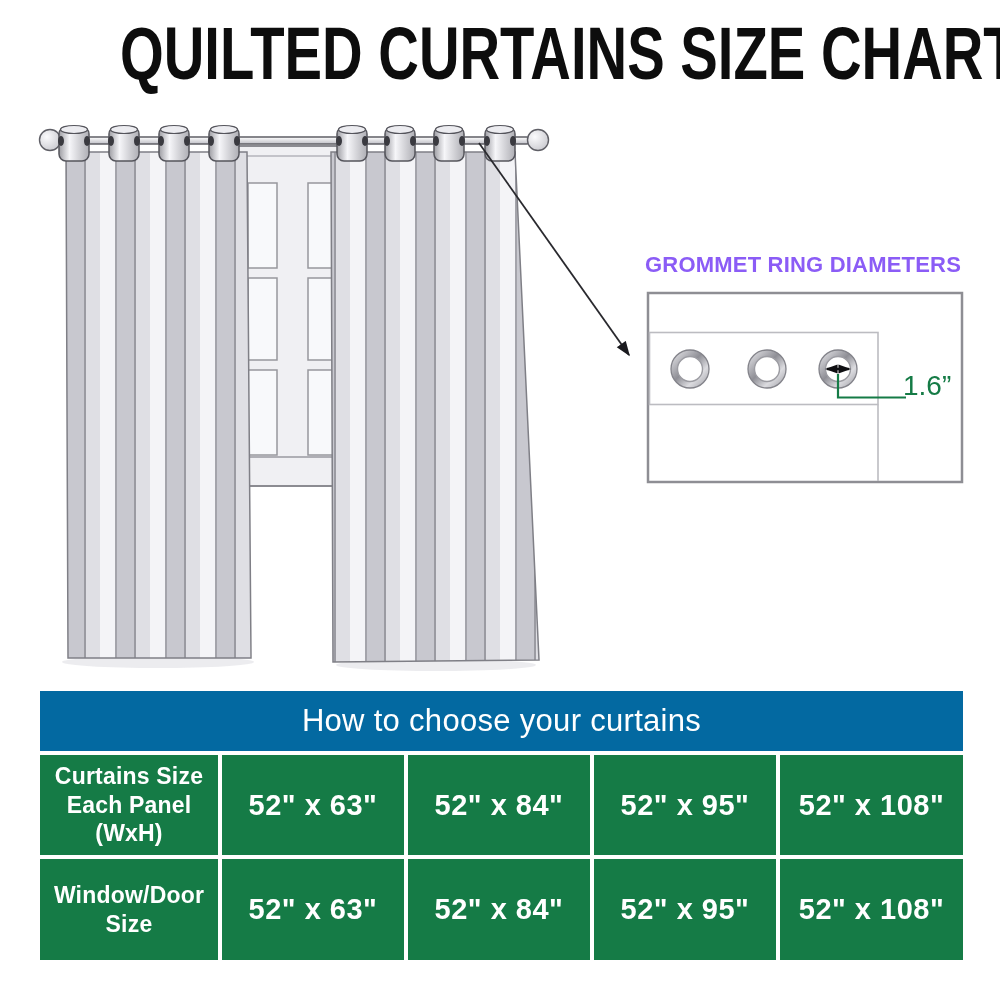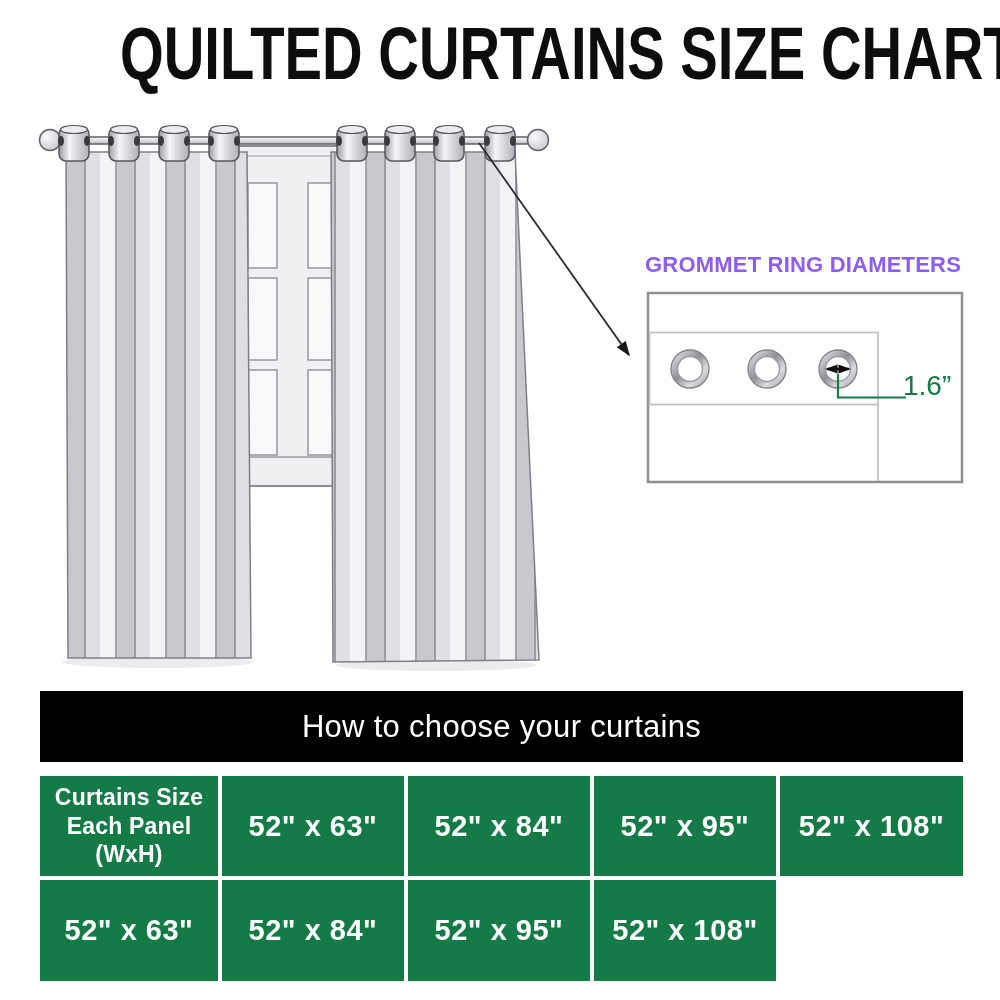--- a/index.html
+++ b/index.html
@@ -16,23 +16,23 @@
   .grommet-heading{
     position:absolute;left:645px;top:252px;width:318px;
     font-size:22px;font-weight:700;letter-spacing:0.2px;color:#8b5cf6;white-space:nowrap;
   }
   .diameter-label{
     position:absolute;left:903px;top:370px;
     font-size:28px;font-weight:400;color:#157b46;
   }
   .size-table{position:absolute;left:40px;top:691px;width:923px;}
   .table-header{
-    height:71px;background:#000000;color:#ffffff;
+    height:60px;background:#0369a1;color:#ffffff;
     display:flex;align-items:center;justify-content:center;
-    font-size:31px;font-weight:500;letter-spacing:0.3px;margin-bottom:14px;
+    font-size:31px;font-weight:500;letter-spacing:0.3px;margin-bottom:4px;
   }
   .table-grid{
     display:grid;
     grid-template-columns:178px 182px 182px 182px 183px;
     grid-template-rows:100px 101px;
     gap:4px;
   }
   .cell{
     background:#157b46;color:#ffffff;
     display:flex;align-items:center;justify-content:center;
@@ -152,20 +152,21 @@
   <div class="diameter-label">1.6”</div>
 
   <div class="size-table">
     <div class="table-header">How to choose your curtains</div>
     <div class="table-grid">
       <div class="cell label">Curtains Size Each Panel (WxH)</div>
       <div class="cell">52" x 63"</div>
       <div class="cell">52" x 84"</div>
       <div class="cell">52" x 95"</div>
       <div class="cell">52" x 108"</div>
+      <div class="cell label">Window/Door Size</div>
       <div class="cell">52" x 63"</div>
       <div class="cell">52" x 84"</div>
       <div class="cell">52" x 95"</div>
       <div class="cell">52" x 108"</div>
     </div>
   </div>
 
 </div>
 
 </body></html>

